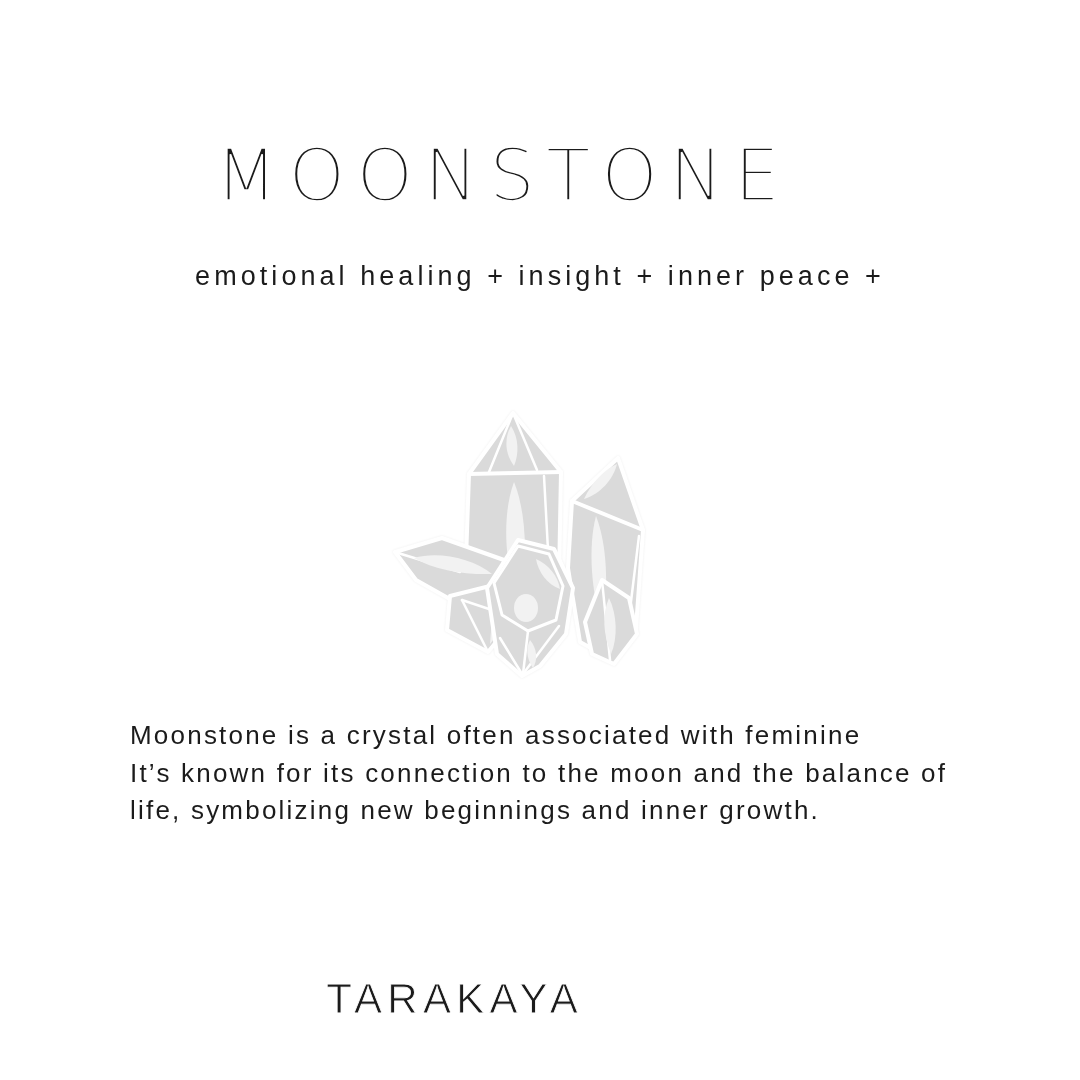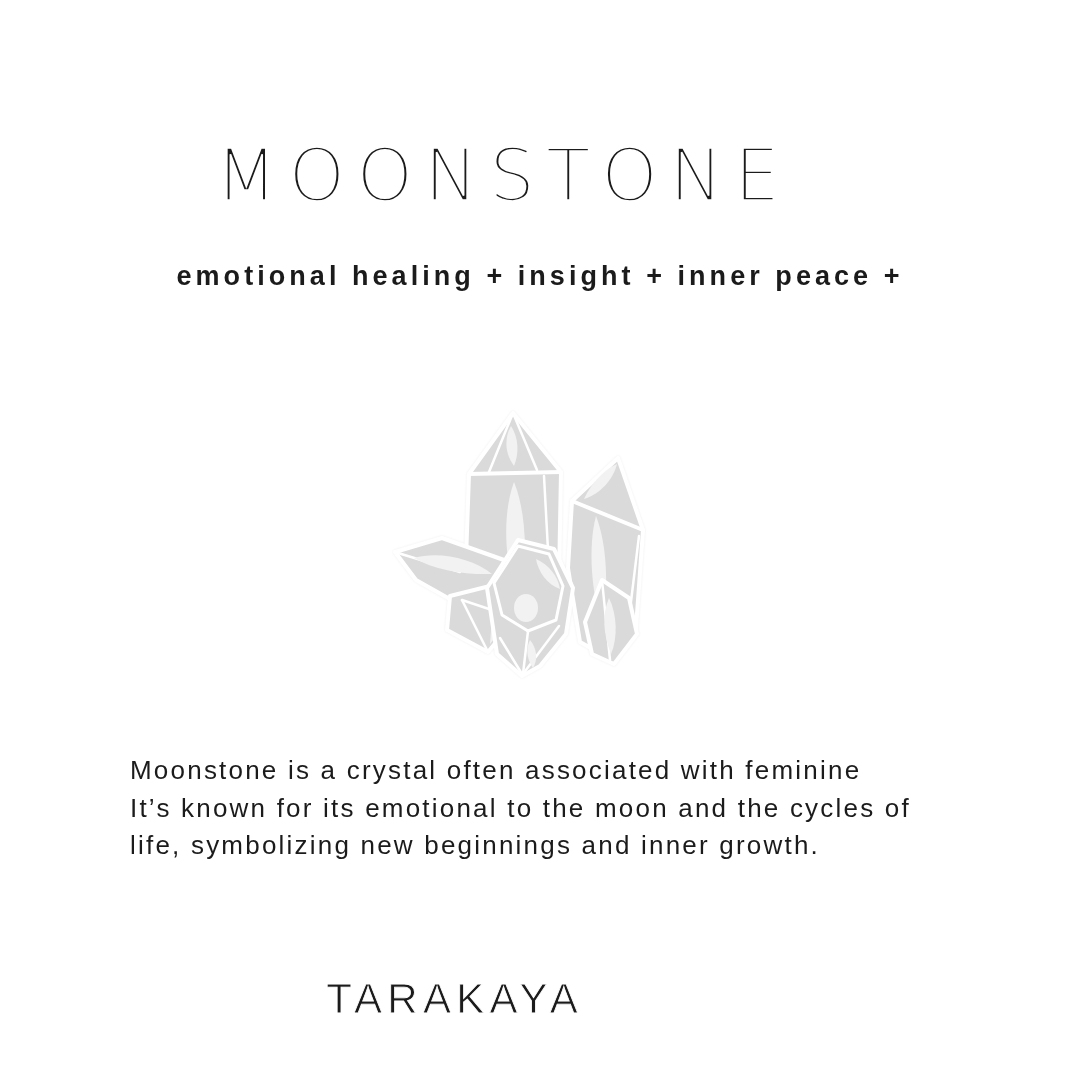--- a/index.html
+++ b/index.html
@@ -39,39 +39,38 @@
     position: absolute;
     top: 259px;
     left: 0;
     width: 1080px;
     text-align: center;
     font-size: 27px;
     line-height: 35px;
     letter-spacing: 0.15em;
     color: var(--ink);
   }
-  .subtitle div { white-space: nowrap; font-weight: bold; }
+  .subtitle div { white-space: nowrap; }
   .crystal {
     position: absolute;
     left: 390px;
     top: 402px;
     width: 265px;
     height: 290px;
     filter: drop-shadow(0 0 1px rgba(0,0,0,0.07));
   }
   .description {
     position: absolute;
     left: 130px;
     top: 717px;
     width: 840px;
     font-size: 26px;
     line-height: 37.5px;
     letter-spacing: 0.085em;
     color: var(--ink);
-    margin-top: 35px;
   }
   .description div { white-space: nowrap; }
   .brand {
     position: absolute;
     top: 977px;
     left: 0;
     width: 904px;
     text-align: center;
     font-size: 42px;
     font-weight: 400;
@@ -140,19 +139,19 @@
       <line x1="110" y1="236" x2="132" y2="272" stroke="var(--crystal-outline)" stroke-width="2.5"></line>
       <line x1="169" y1="224" x2="133" y2="272" stroke="var(--crystal-outline)" stroke-width="2.5"></line>
       <path d="M146,157 C158,162 168,174 170,187 C158,183 148,170 146,157 Z" fill="var(--crystal-highlight)"></path>
       <ellipse cx="136" cy="206" rx="12" ry="14" fill="var(--crystal-highlight)"></ellipse>
       <path d="M140,238 C147,246 148,258 143,266 C136,256 136,246 140,238 Z" fill="var(--crystal-highlight)"></path>
     </g>
   </svg>
 
   <div class="description">
     <div>Moonstone is a crystal often associated with feminine</div>
-    <div>It’s known for its emotional to the moon and the cycles of</div>
+    <div>It’s known for its connection to the moon and the balance of</div>
     <div>life, symbolizing new beginnings and inner growth.</div>
   </div>
 
   <div class="brand">TARAKAYA</div>
 
 </div>
 
 </body></html>

